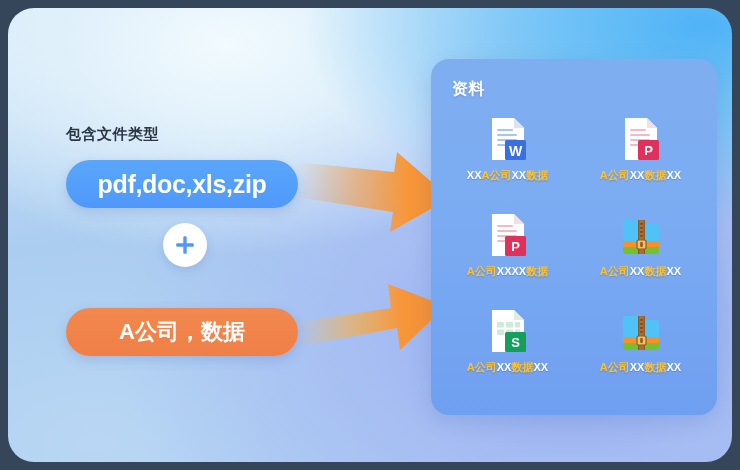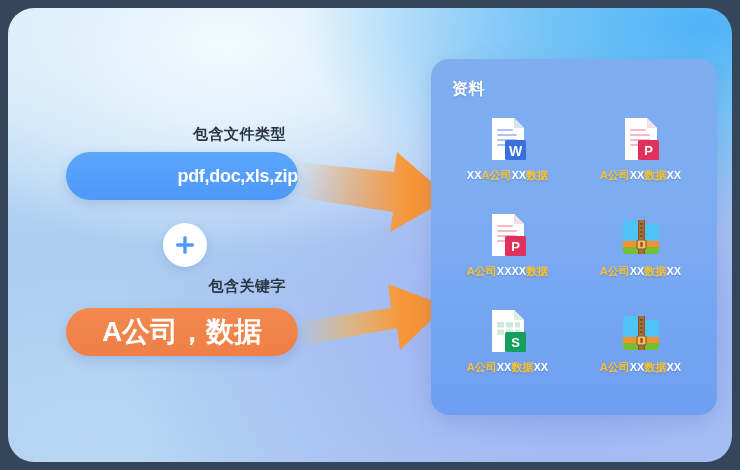--- a/index.html
+++ b/index.html
@@ -67,41 +67,40 @@
     line-height: 1;
     text-align: center;
   }
   .hl { color: #ffc22e; }
 
   
   .caption {
     position: absolute;
     font-size: 15px; font-weight: 700; color: #2b3642;
     letter-spacing: .5px;
-    text-align: right; width: 220px;
+    text-align: left; width: 220px;
   }
   #caption-type { left: 58px; top: 117px; }
   #caption-key  { left: 58px; top: 269px; }
 
   .pill {
     position: absolute;
     height: 48px; border-radius: 26px;
     display: flex; align-items: center; justify-content: center;
     color: #ffffff; font-weight: 700;
     box-shadow: 0 4px 12px rgba(60,90,160,0.20);
   }
   #pill-types {
-    left: 58px; top: 144px; width: 232px;
-    font-size: 18px; letter-spacing: -.3px;
+    left: 58px; top: 152px; width: 232px;
+    font-size: 25px; letter-spacing: -.3px;
     background: linear-gradient(180deg, #5aa6fb 0%, #4f98fa 100%);
-    justify-content: flex-end;
   }
   #pill-keys {
     left: 58px; top: 300px; width: 232px;
-    font-size: 28px;
+    font-size: 22px;
     background: linear-gradient(180deg, #f2894f 0%, #ef7f46 100%);
   }
 
   
   #plus-badge {
     position: absolute; left: 155px; top: 215px;
     width: 44px; height: 44px; border-radius: 50%;
     background: #ffffff;
     display: flex; align-items: center; justify-content: center;
     box-shadow: 0 3px 9px rgba(70,100,170,0.18);
@@ -128,21 +127,20 @@
 
     <div id="plus-badge">
       <span>
         <svg width="24" height="24" viewBox="0 0 24 24">
           <rect x="10.3" y="3.2" width="3.4" height="17.6" rx="1.2" fill="#4f98fa"></rect>
           <rect x="3.2" y="10.3" width="17.6" height="3.4" rx="1.2" fill="#4f98fa"></rect>
         </svg>
       </span>
     </div>
 
-    <div class="caption" id="caption-key">包含关键字</div>
 
     <div class="pill" id="pill-keys">
       <span>A公司，数据</span>
     </div>
 
     <div class="arrow" id="arrow-top">
       <svg width="156" height="98" viewBox="0 0 156 98">
         <defs>
           <linearGradient id="agrad1" x1="0" y1="0" x2="1" y2="0">
             <stop offset="0%" stop-color="#f79a3c" stop-opacity="0"></stop>

